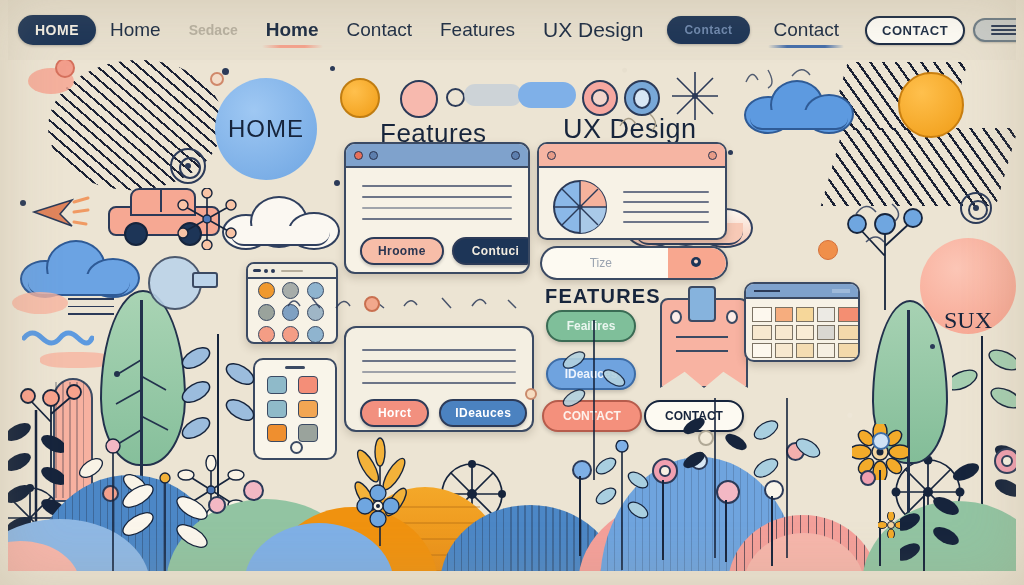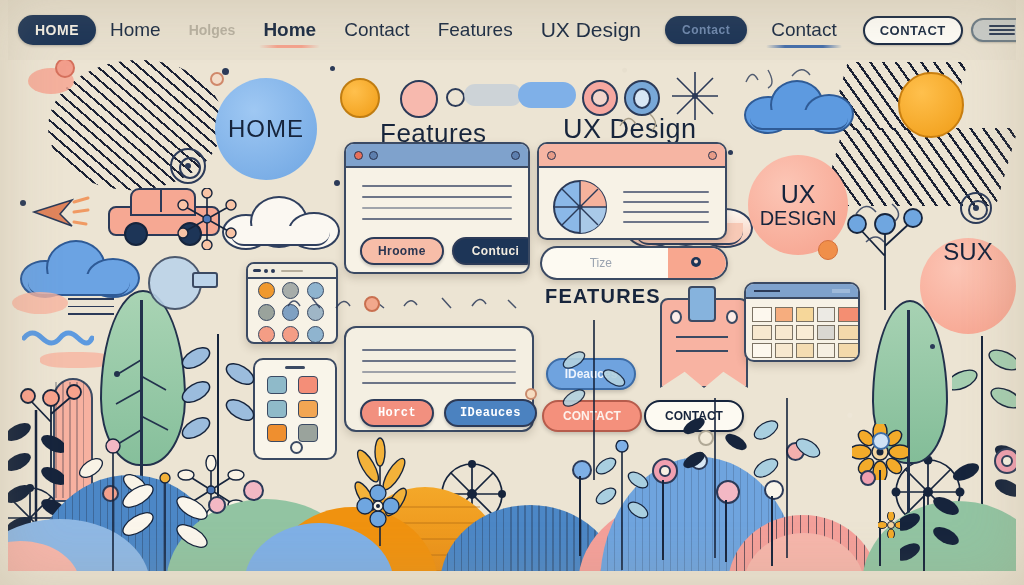--- a/index.html
+++ b/index.html
@@ -159,38 +159,32 @@
     </g>
     <circle cx="31" cy="30" r="3" fill="#2b3a58"></circle>
   </svg>
 
   <div class="abs circle" style="left:215px;top:78px;width:102px;height:102px;
               background:radial-gradient(circle at 38% 32%,#9fc8f3,#6ea5e2);
               display:flex;align-items:center;justify-content:center;">
     <span class="hand-title" style="font-size:24px;letter-spacing:1px;color:#16243c;">HOME</span>
   </div>
 
-  <div class="abs circle" style="left:748px;top:155px;width:100px;height:100px;
-              background:radial-gradient(circle at 38% 32%,#fcc6b6,#f6a08b);
-              display:flex;flex-direction:column;align-items:center;justify-content:center;line-height:1.05;">
-    <span style="font-size:25px;color:#16243c;">UX</span>
-    <span style="font-size:20px;color:#16243c;">DESIGN</span>
-  </div>
 
   <div class="abs circle" style="left:920px;top:238px;width:96px;height:96px;
               background:radial-gradient(circle at 38% 32%,#fcc6b6,#f6a08b);
-              display:flex;align-items:flex-start;justify-content:center;">
+              display:flex;align-items:flex-end;justify-content:center;font-family:Liberation Serif, serif;">
     <span style="font-size:24px;color:#16243c;">SUX</span>
   </div>
 
   <div class="abs hand-title" style="left:380px;top:118px;font-size:26px;">Features</div>
   <div class="abs hand-title" style="left:563px;top:114px;font-size:27px;">UX Design</div>
   <div class="abs hand-title" style="left:545px;top:285px;font-size:20px;font-weight:700;letter-spacing:1.2px;">FEATURES</div>
 
-  <div class="abs win" style="left:344px;top:142px;width:182px;height:128px;">
+  <div class="abs win" style="left:344px;top:142px;width:182px;height:128px;border-radius:11px;">
     <div class="win-bar blue">
       <span class="dot" style="background:#e8705a;"></span>
       <span class="dot" style="background:#5d7fae;"></span>
       <span class="dot" style="background:#5d7fae;margin-left:auto;"></span>
     </div>
     <div style="padding-top:8px;">
       <div class="txtline"></div>
       <div class="txtline"></div>
       <div class="txtline" style="opacity:.5;"></div>
       <div class="txtline"></div>
@@ -233,33 +227,36 @@
     <span style="font-size:12px;color:#9aa3b0;padding-left:7px;">Tize</span>
     <span style="margin-left:auto;height:100%;width:58px;background:#f8a78f;
                  border-radius:0 999px 999px 0;display:flex;align-items:center;justify-content:center;">
       <svg width="16" height="16" viewBox="0 0 16 16">
         <circle cx="7" cy="7" r="5" fill="#1d3557"></circle>
         <circle cx="7" cy="6.5" r="2" fill="#f8d6c8"></circle>
       </svg>
     </span>
   </div>
 
-  <div class="abs card-plain" style="left:344px;top:326px;width:186px;height:102px;font-family:Liberation Mono, monospace;">
+  <div class="abs card-plain" style="left:344px;top:326px;width:186px;height:102px;">
     <div style="padding-top:12px;">
       <div class="txtline"></div>
       <div class="txtline"></div>
       <div class="txtline" style="opacity:.5;"></div>
       <div class="txtline"></div>
     </div>
     <div style="display:flex;gap:10px;padding:6px 14px;">
       <span class="btn-pill" style="background:#f2907f;color:#fff;padding:5px 16px;border-color:#2d3b58;">Horct</span>
       <span class="btn-pill" style="background:#4b82c0;color:#fff;padding:5px 14px;border-color:#2d3b58;">IDeauces</span>
     </div>
   </div>
 
+  <div class="abs tagpill" style="left:546px;top:310px;width:86px;height:28px;background:#7fbf9a;color:#eaf6ef;font-size:12px;border-color:#3a6b54;">
+    <span>Feailires</span>
+  </div>
   <div class="abs tagpill" style="left:546px;top:358px;width:86px;height:28px;background:#6fa3df;color:#eef4fd;font-size:12px;border-color:#3d6ca6;">
     <span>IDeauces</span>
   </div>
   <div class="abs tagpill" style="left:542px;top:400px;width:96px;height:28px;background:#f4907c;color:#fdf2ec;font-size:12px;border-color:#b65c4c;">
     <span>CONTACT</span>
   </div>
   <div class="abs tagpill" style="left:644px;top:400px;width:96px;height:28px;background:#fdfaf2;color:#16243c;font-size:12px;border-color:#16243c;">
     <span>CONTACT</span>
   </div>
 
@@ -722,21 +719,21 @@
 
   <div class="bottom-edge"></div>
   <div class="side-edge" style="left:0;"></div>
   <div class="side-edge" style="right:0;"></div>
 
   <div id="navbar">
     <span class="nav-pill pill-dark">
       <span>HOME</span>
     </span>
     <span class="nav-link">Home</span>
-    <span class="nav-link faded">Holges</span>
+    <span class="nav-link faded">Sedace</span>
     <span class="nav-link underlined" style="font-weight:600;">Home</span>
     <span class="nav-link">Contact</span>
     <span class="nav-link">Features</span>
     <span class="nav-link" style="font-size:21px;">UX Design</span>
     <span class="nav-pill pill-dark" style="margin:0 10px;">
       <span style="font-size:12px;color:#6d87ad;">Contact</span>
     </span>
     <span class="nav-link underlined underline-blue">Contact</span>
     <span class="nav-pill pill-outline" style="margin-left:12px;">
       <span>CONTACT</span>

